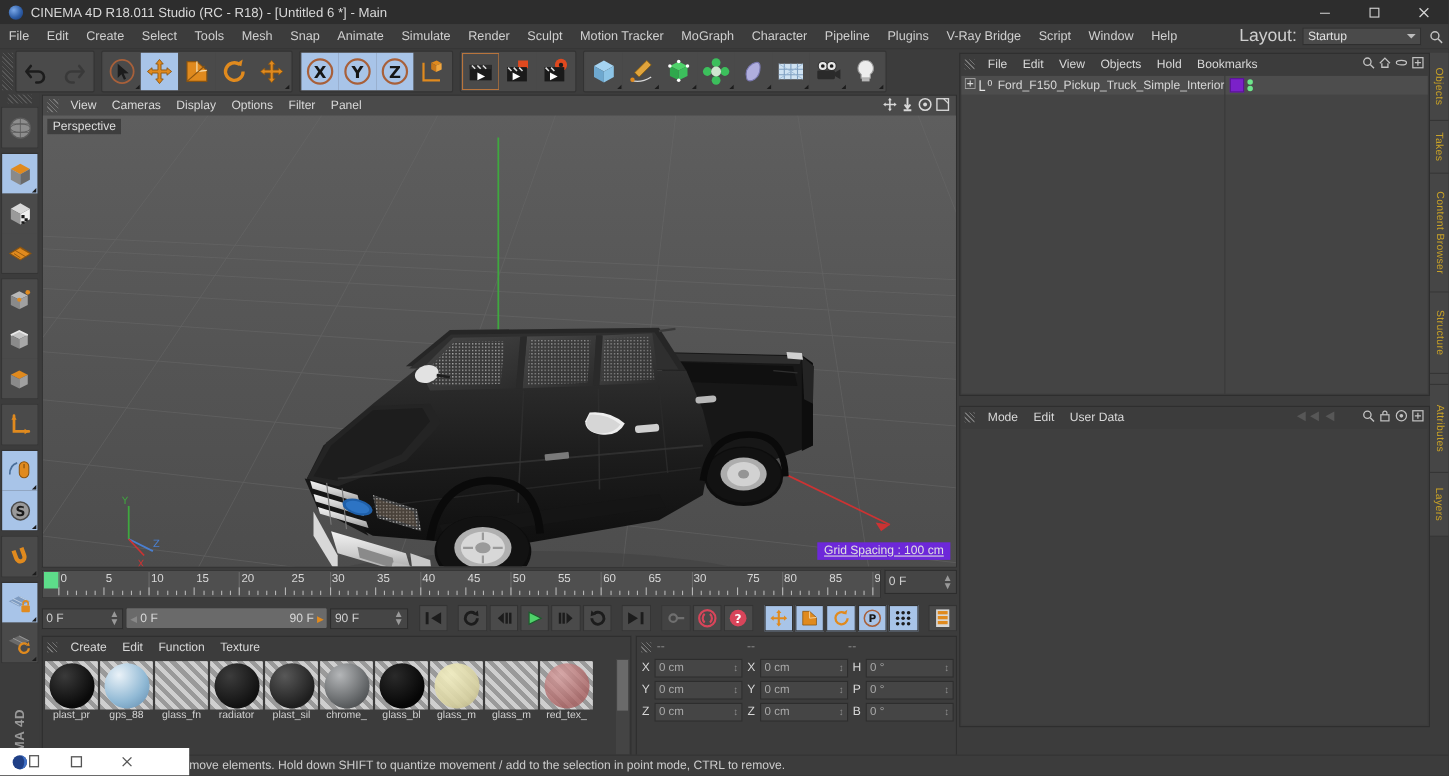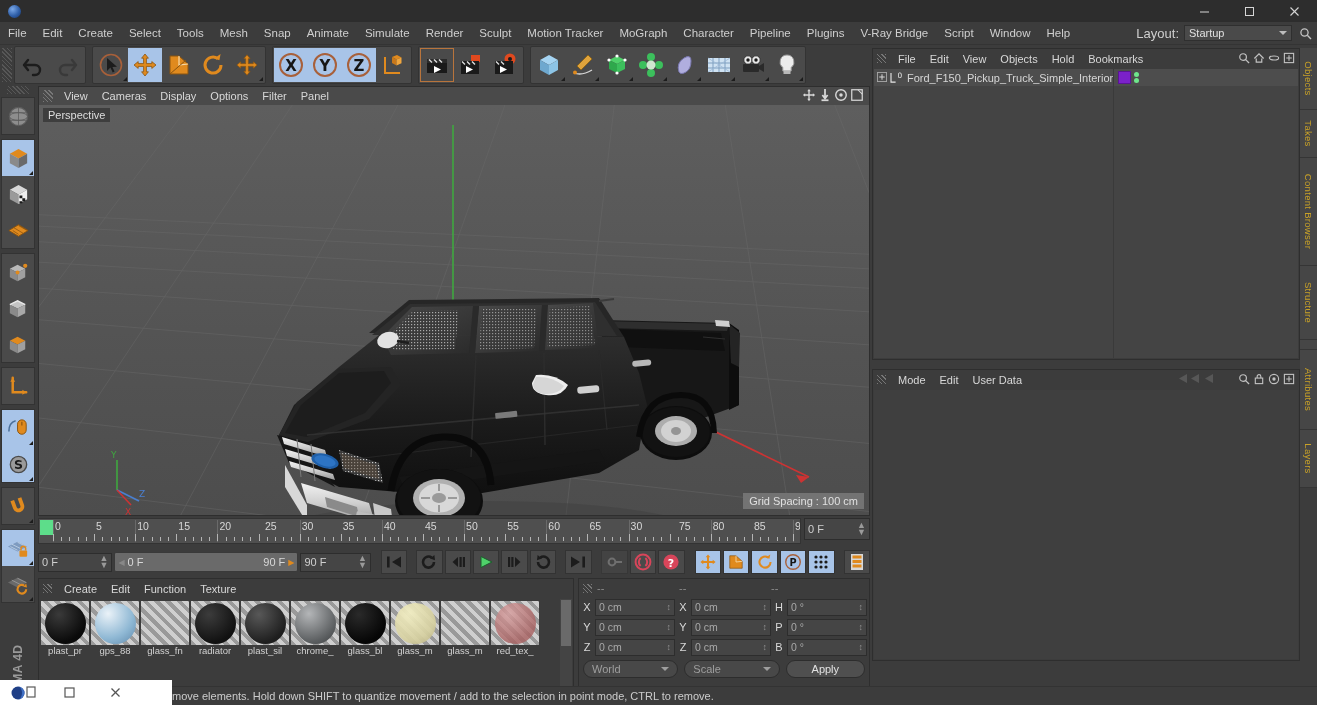--- a/index.html
+++ b/index.html
@@ -16,21 +16,21 @@
       background:radial-gradient(circle at 35% 32%, #7aa8e8 0%, #2f5fa8 55%, #16336a 100%); margin:0 7px 0 8px; flex:0 0 auto;}
   #titlebar .ttl{ font-size:12px; color:#d8d8d8; white-space:nowrap; }
   .winbtns{ margin-left:auto; display:flex; height:22px; }
   .winbtn{ width:45px; height:22px; display:flex; align-items:center; justify-content:center; color:#d6d6d6; font-size:12px; }
   .winbtn svg{ display:block; }
   
   #menubar{ left:0; top:22px; width:1317px; height:23px; background:#3c3c3c; display:flex; align-items:center;
       border-bottom:1px solid #343434; }
   .mitem{ padding:0 8px; height:23px; line-height:23px; color:#cfcfcf; font-size:11.5px; white-space:nowrap;}
   #layoutwrap{ margin-left:auto; display:flex; align-items:center; gap:5px; padding-right:4px;}
-  #layoutwrap .lbl{ color:#cfcfcf; font-size:13px; }
+  #layoutwrap .lbl{ color:#cfcfcf; font-size:16px; }
   .combo{ background:#4a4a4a; border:1px solid #2f2f2f; height:16px; display:flex; align-items:center;
       padding:0 4px; color:#e0e0e0; font-size:11px; position:relative;}
   .combo .arrow{ margin-left:auto; width:0;height:0;border-left:4px solid transparent;border-right:4px solid transparent;border-top:4px solid #bdbdbd;}
   .searchicon{ width:16px;height:16px;display:flex;align-items:center;justify-content:center;}
   
   #toolbar{ left:0; top:45px; width:1317px; height:40px; background:#3c3c3c; display:flex; align-items:center; }
   .grip{ width:10px; height:34px; background:
       repeating-linear-gradient(45deg,#6d6d6d 0 1px,transparent 1px 3px); opacity:.55; margin:0 2px; flex:0 0 auto;}
   .tgrp{ display:flex; align-items:center; background:#4a4a4a; border:1px solid #333; border-radius:2px; padding:1px; margin-right:6px;}
   .tbtn{ width:34px;height:34px;display:flex;align-items:center;justify-content:center;position:relative;background:#4a4a4a;}
@@ -51,21 +51,21 @@
   
   #viewportpanel{ left:38px; top:86px; width:832px; height:430px; background:#4a4a4a; border:1px solid #2e2e2e;}
   #vpheader{ position:absolute; left:0; top:0; width:100%; height:18px; display:flex; align-items:center; }
   #vpheader .grip2{ width:10px;height:12px;margin:0 4px;
       background:repeating-linear-gradient(45deg,#8a8a8a 0 1px,transparent 1px 3px); opacity:.7;}
   .vmi{ padding:0 7px; font-size:11px; color:#d8d8d8; }
   .vpicons{ margin-left:auto; display:flex; gap:2px; padding-right:5px; align-items:center;}
   #vpcanvas{ position:absolute; left:0; top:18px; width:830px; height:410px; overflow:hidden;
      background:linear-gradient(#5a5a5a,#545454 40%,#4e4e4e); }
   #persplabel{ position:absolute; left:4px; top:21px; background:#3e3e3e; color:#ddd; font-size:11px; padding:1px 5px; z-index:5;}
-  #gridspacing{ position:absolute; right:5px; bottom:6px; background:#737373; color:#e0e0e0; font-size:11px; padding:2px 6px; z-index:5;}
+  #gridspacing{ position:absolute; right:5px; bottom:6px; background:#6d28d9; color:#e0e0e0; font-size:11px; padding:2px 6px; z-index:5;text-decoration:underline;}
   
   #timeline{ left:38px; top:518px; width:832px; height:26px; background:#3c3c3c; display:flex; align-items:stretch;}
   #tlruler{ position:relative; flex:1 1 auto; background:#4f4f4f; border:1px solid #333; overflow:hidden;}
   .tlnum{ position:absolute; top:1px; font-size:10.5px; color:#d8d8d8;}
   .tltick{ position:absolute; bottom:2px; width:1px; background:#b5b5b5;}
   .tlbig{ position:absolute; top:1px; width:1px; height:22px; background:#6a6a6a;}
   #greenmark{ position:absolute; left:1px; top:1px; width:14px; height:15px; background:#5ddd8a;}
   #tlfield{ width:66px; margin-left:3px; }
   .numfield{ background:#454545; border:1px solid #2d2d2d; height:19px; display:flex; align-items:center;
      padding:0 3px; color:#cfcfcf; font-size:11px; }
@@ -122,20 +122,21 @@
   #taskbar{ left:0; top:680px; width:172px; height:25px; background:#ffffff; display:flex; align-items:center; z-index:40;}
   .tbi{ width:46px;height:25px;display:flex;align-items:center;justify-content:center;}
   .gripdots{ width:9px; height:9px; background:repeating-linear-gradient(45deg,#8a8a8a 0 1px,transparent 1px 3px);
      margin:0 5px 0 4px; opacity:.75; flex:0 0 auto;}
 </style>
 </head>
 <body>
 
 <div id="titlebar" class="abs">
   <div class="c4dlogo"></div>
+  <div class="ttl">CINEMA 4D R18.011 Studio (RC - R18) - [Untitled 6 *] - Main</div>
   <div class="winbtns">
     <div class="winbtn">
       <svg width="11" height="11" viewBox="0 0 11 11">
           <line x1="1" y1="6" x2="10" y2="6" stroke="#d6d6d6" stroke-width="1"></line>
         </svg>
     </div>
     <div class="winbtn">
       <svg width="11" height="11" viewBox="0 0 11 11">
           <rect x="1.5" y="1.5" width="8" height="8" fill="none" stroke="#d6d6d6" stroke-width="1"></rect>
         </svg>
@@ -1099,31 +1100,20 @@
     <span class="cfield">
         <span>0 cm</span>
         <span class="sp">↕</span>
       </span>
     <span class="clbl">B</span>
     <span class="cfield">
         <span>0 °</span>
         <span class="sp">↕</span>
       </span>
   </div>
-  <div class="cbtnrow">
-    <span class="cselect">
-        <span>World</span>
-        <span class="arrow"></span>
-      </span>
-    <span class="cselect">
-        <span>Scale</span>
-        <span class="arrow"></span>
-      </span>
-    <span id="applybtn">Apply</span>
-  </div>
 </div>
 
 <div id="objpanel" class="abs">
   <div class="panelhdr">
     <span class="gripdots"></span>
     <span class="vmi">File</span>
     <span class="vmi">Edit</span>
     <span class="vmi">View</span>
     <span class="vmi">Objects</span>
     <span class="vmi">Hold</span>

